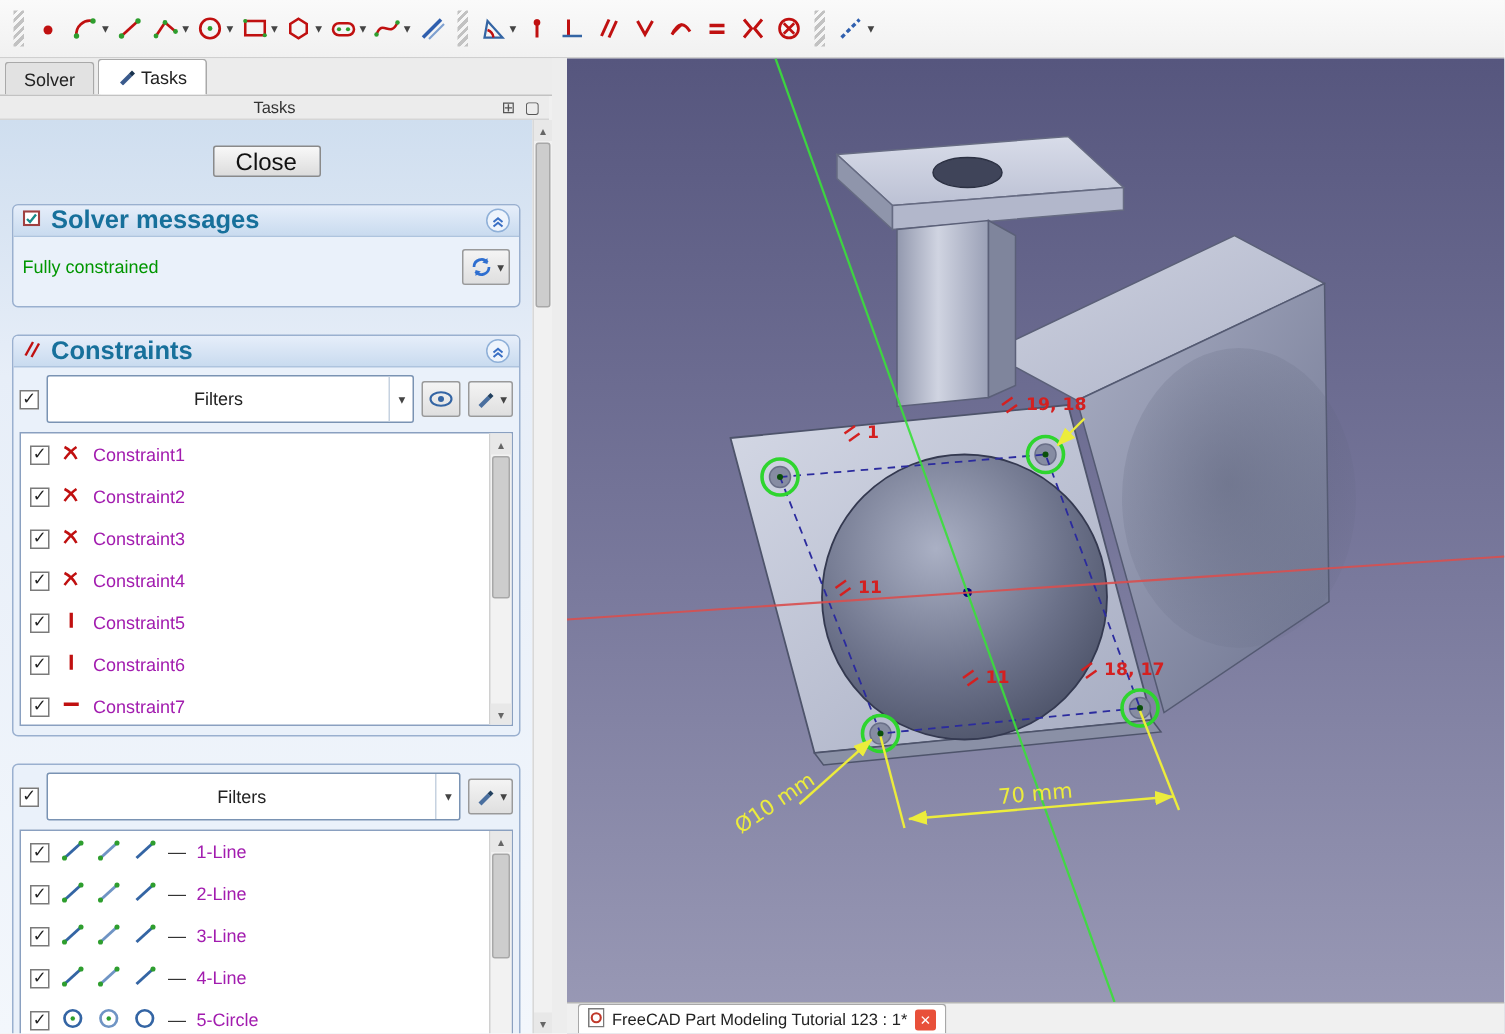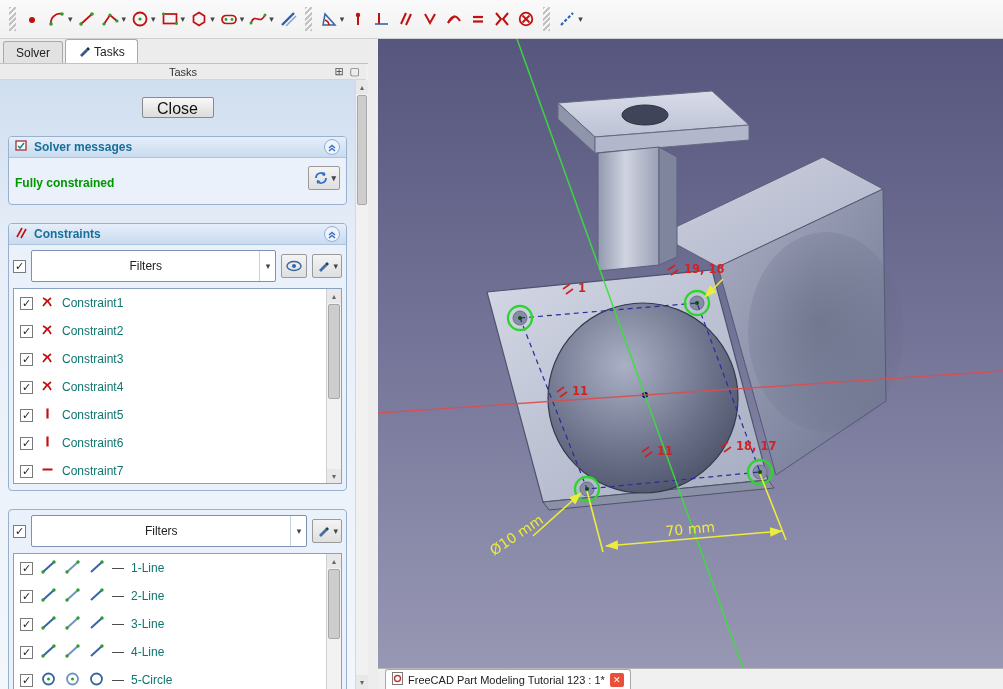--- a/index.html
+++ b/index.html
@@ -33,44 +33,44 @@
     background:linear-gradient(#cfdeef 0%, #e7eef8 28%, #f3f7fc 100%); padding:0 8px; }
 
   .close-wrap { text-align:center; margin-top:17px; }
   .btn { display:inline-block; min-width:72px; height:21px; padding:2px 14px;
     background:linear-gradient(#f8f8f8,#dcdcdc); border:1px solid #8a8a8a; border-radius:2px;
     font-size:16px; color:#111; }
 
   .section { margin-top:18px; border:1px solid #9ab0cf; border-radius:4px; background:#eaf1fa; overflow:hidden; }
   .sec-head { height:21px; display:flex; align-items:center; gap:6px; padding:0 6px;
     background:linear-gradient(#e6eefa,#c9dbef); border-bottom:1px solid #aec4de; }
-  .sec-title { font-weight:bold; color:#17709b; font-size:12px; flex:1; }
+  .sec-title { font-weight:bold; color:#17709b; font-size:17px; flex:1; }
   .collapse { width:16px; height:16px; border-radius:50%; background:#eef4fc;
     border:1px solid #8fb0d8; display:flex; align-items:center; justify-content:center; }
 
-  .solver-row { display:flex; align-items:flex-end; justify-content:space-between; padding:8px 6px 14px;font-weight:bold; }
+  .solver-row { display:flex; align-items:center; justify-content:space-between; padding:8px 6px 14px; }
   .status-ok { color:#009600; font-size:12px; }
   .mini-btn { display:inline-flex; align-items:center; height:24px; padding:1px 3px;
     background:linear-gradient(#f4f4f4,#dfdfdf); border:1px solid #9a9a9a; border-radius:2px; }
 
   .controls { display:flex; align-items:center; gap:5px; padding:5px 4px 4px; }
   .cb { width:13px; height:13px; background:#fff; border:1px solid #7a7a7a; flex:0 0 auto;
     display:flex; align-items:center; justify-content:center; font-size:11px; line-height:1; color:#222; }
   .cb.checked::after { content:"\2713"; }
   .combo { flex:1; height:32px; background:#fff; border:1px solid #7a93b3; border-radius:2px;
     display:flex; align-items:center; position:relative; }
   .combo .combo-label { flex:1; text-align:center; color:#222; font-size:12px; }
   .combo .combo-arrow { width:16px; height:100%; border-left:1px solid #c6d2e0;
     display:flex; align-items:center; justify-content:center; font-size:9px; color:#444; }
   .combo .combo-arrow::after { content:"\25BE"; }
 
   .list { margin:2px 4px 6px; background:#fff; border:1px solid #8aa0c0; position:relative; }
   .list-inner { margin-right:15px; }
   .lrow { height:28px; display:flex; align-items:center; gap:7px; padding:0 4px 0 6px; }
-  .rlabel { font-size:12px; color:#0f766e; }
+  .rlabel { font-size:12px; color:#a21caf; }
   .dashico { color:#333; font-size:12px; }
   .dashico::after { content:"\2014"; }
 
   .vscroll { position:absolute; top:0; right:0; width:15px; bottom:0;
     background:#f2f2f2; border-left:1px solid #d0d0d0; }
   .sb-arrow { position:absolute; left:0; width:14px; height:14px; color:#666; font-size:8px;
     display:flex; align-items:center; justify-content:center; background:#e8e8e8; }
   .sb-up { top:0; } .sb-up::after { content:"\25B4"; }
   .sb-down { bottom:0; } .sb-down::after { content:"\25BE"; }
   .sb-thumb { position:absolute; left:1px; width:12px; background:#cdcdcd;

